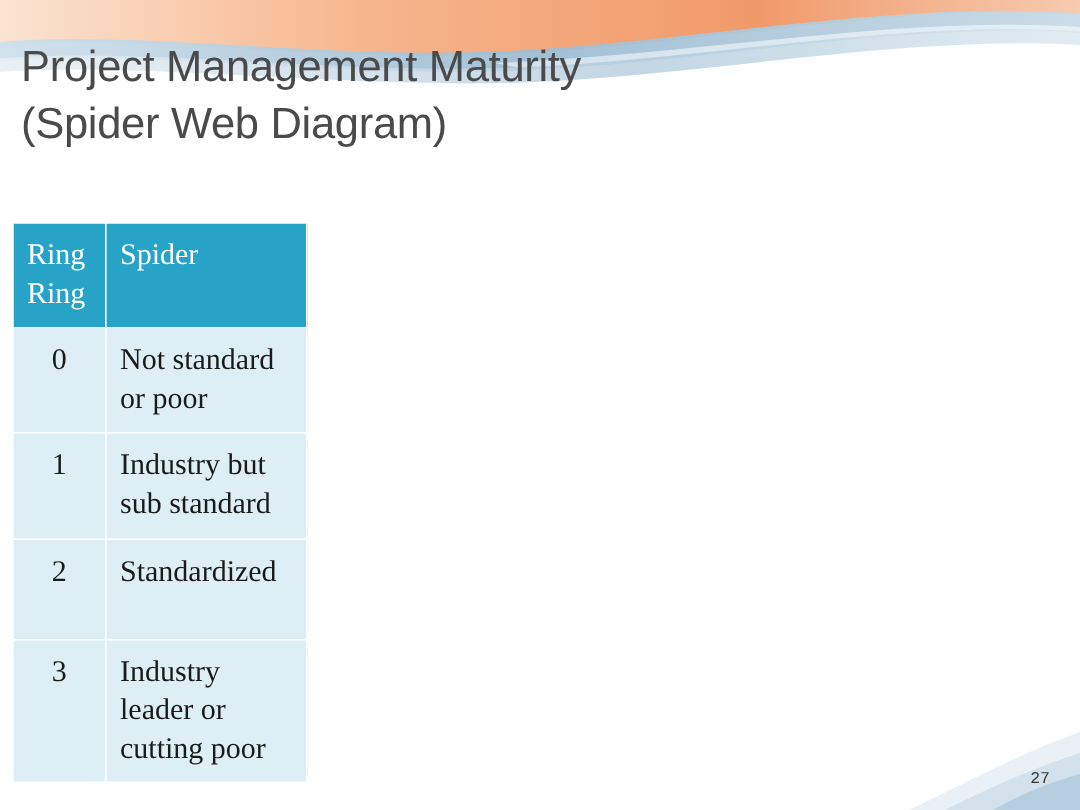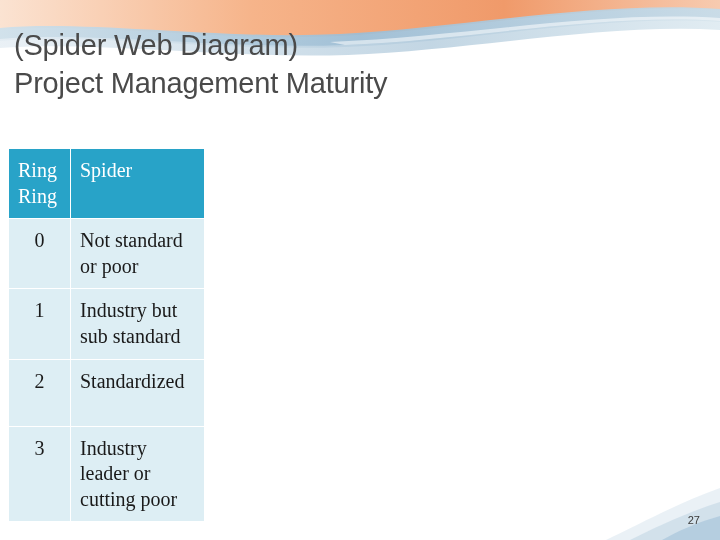--- a/index.html
+++ b/index.html
@@ -98,21 +98,21 @@
   #maturity-table tbody td.level-cell {
     text-align: center;
     padding-left: 0;
     padding-right: 0;
   }
 
   #page-number {
     position: absolute;
     right: 20px;
     bottom: 14px;
-    font-family: Liberation Sans, sans-serif;
+    font-family: Liberation Mono, monospace;
     font-size: 11px;
     color: #3a3a3a;
   }
 </style>
 </head>
 <body>
 
 <div id="slide">
 
   <svg id="top-decor" viewBox="0 0 720 60" preserveAspectRatio="none">
@@ -140,22 +140,22 @@
     <path d="M330,42 C470,36 600,10 720,18 L720,21 C600,13 470,40 345,45 Z" fill="#ffffff" opacity="0.55"></path>
   </svg>
 
   <svg id="bottom-decor" viewBox="0 0 200 90" preserveAspectRatio="none">
     <path d="M200,90 L200,38 C160,52 120,74 86,90 Z" fill="#e8f0f5" opacity="0.9"></path>
     <path d="M200,90 L200,52 C168,62 134,78 110,90 Z" fill="#cfdfea" opacity="0.9"></path>
     <path d="M200,90 L200,66 C178,72 158,81 142,90 Z" fill="#b0cade" opacity="0.85"></path>
   </svg>
 
   <div id="title-block">
+    <div class="title-line">Project Management Maturity</div>
     <div class="title-line">(Spider Web Diagram)</div>
-    <div class="title-line">Project Management Maturity</div>
   </div>
 
   <table id="maturity-table">
     <colgroup>
       <col class="c-level">
       <col class="c-meaning">
     </colgroup>
     <thead>
       <tr>
         <th class="level-head">

